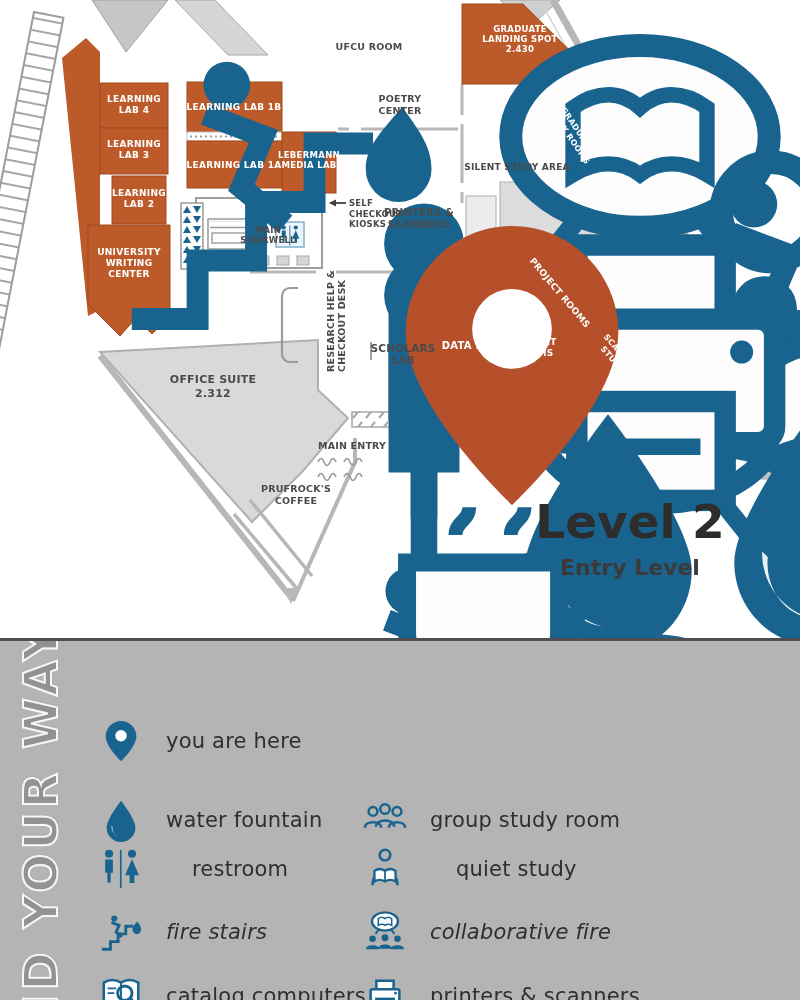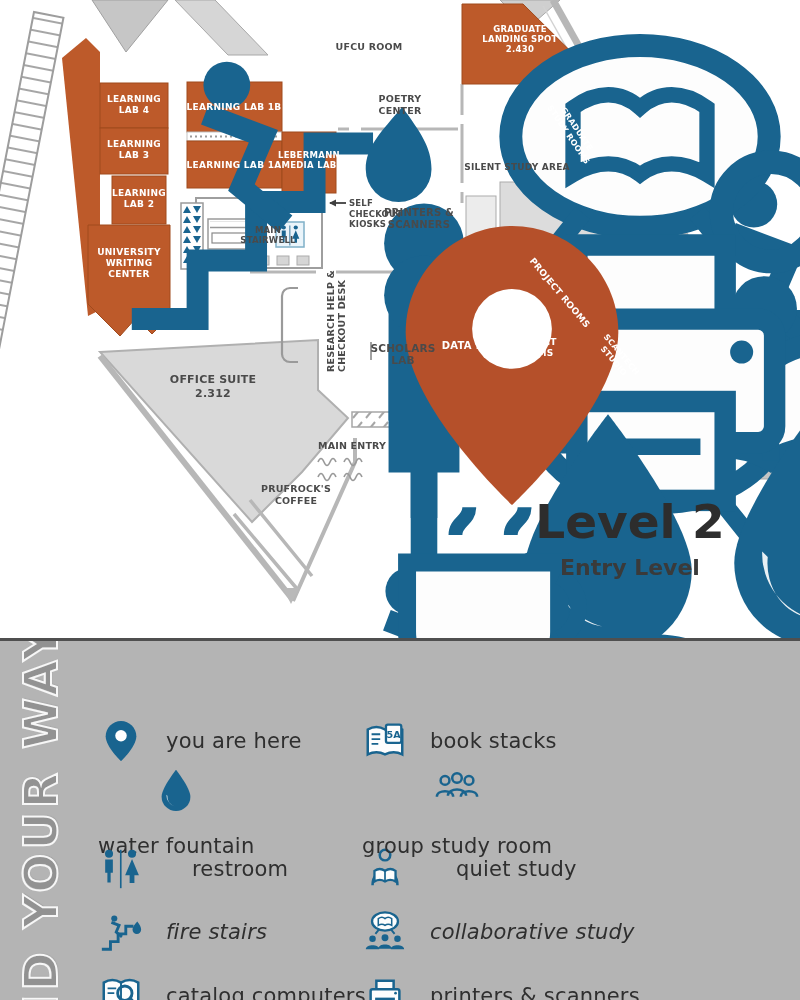--- a/index.html
+++ b/index.html
@@ -14,21 +14,21 @@
   .legend{position:absolute;left:0;top:638px;width:800px;height:362px;
           background:#b4b4b4;border-top:3px solid #4f4f4f;box-sizing:border-box;overflow:hidden;}
   .vway{position:absolute;left:14px;top:392px;transform:rotate(-90deg);transform-origin:0 0;
         white-space:nowrap;font-size:46px;font-weight:700;letter-spacing:4px;
         color:rgba(180,180,180,.15);-webkit-text-stroke:2px #f7f7f7;
         text-shadow:1px 1px 1px rgba(90,90,90,.45);}
   .lrow{position:absolute;display:flex;align-items:center;gap:22px;height:48px;}
   .lrow .lic{flex:0 0 46px;}
   .lrow .ltx{font-size:21px;color:#2f2f2f;font-weight:500;letter-spacing:.2px;}
   .colL{left:98px;} .colR{left:362px;}
-  .r1{top:76px;} .r2{top:125px;flex-direction:column;} .r3{top:204px;gap:48px;} .r4{top:267px;font-style:italic;} .r5{top:331px;}
+  .r1{top:76px;} .r2{top:155px;} .r3{top:204px;gap:48px;} .r4{top:267px;font-style:italic;} .r5{top:331px;}
 </style>
 </head>
 <body>
 
 <svg id="map" width="800" height="638" viewBox="0 0 800 638">
   <defs>
     <pattern id="rung" width="30" height="12" patternUnits="userSpaceOnUse">
       <path d="M0,6 H30" stroke="#a6a6a6" stroke-width="2"></path>
     </pattern>
     <pattern id="rung2" width="40" height="7" patternUnits="userSpaceOnUse">
@@ -312,43 +312,37 @@
       </svg>
     <span class="ltx">fire stairs</span>
   </div>
   <div class="lrow colL r5">
     <svg class="lic blu" width="46" height="46" viewBox="0 0 48 48">
         <use href="#i-catalog"></use>
       </svg>
     <span class="ltx">catalog computers</span>
   </div>
 
-  <div class="lrow colR r1">
-    <svg class="lic blu" width="46" height="46" viewBox="0 0 48 48">
-        <use href="#i-stacks"></use>
-      </svg>
-    <span class="ltx">book stacks</span>
-  </div>
   <div class="lrow colR r3">
     <svg class="lic blu" width="46" height="46" viewBox="0 0 48 48">
         <use href="#i-quiet"></use>
       </svg>
     <span class="ltx">quiet study</span>
   </div>
   <div class="lrow colR r2">
     <svg class="lic blu" width="46" height="46" viewBox="0 0 48 48">
         <use href="#i-group"></use>
       </svg>
     <span class="ltx">group study room</span>
   </div>
   <div class="lrow colR r4">
     <svg class="lic blu" width="46" height="46" viewBox="0 0 48 48">
         <use href="#i-collab"></use>
       </svg>
-    <span class="ltx">collaborative study</span>
+    <span class="ltx">collaborative fire</span>
   </div>
   <div class="lrow colR r5">
     <svg class="lic blu" width="46" height="46" viewBox="0 0 48 48">
         <use href="#i-printer"></use>
       </svg>
     <span class="ltx">printers &amp; scanners</span>
   </div>
 </div>
 
 </body></html>

